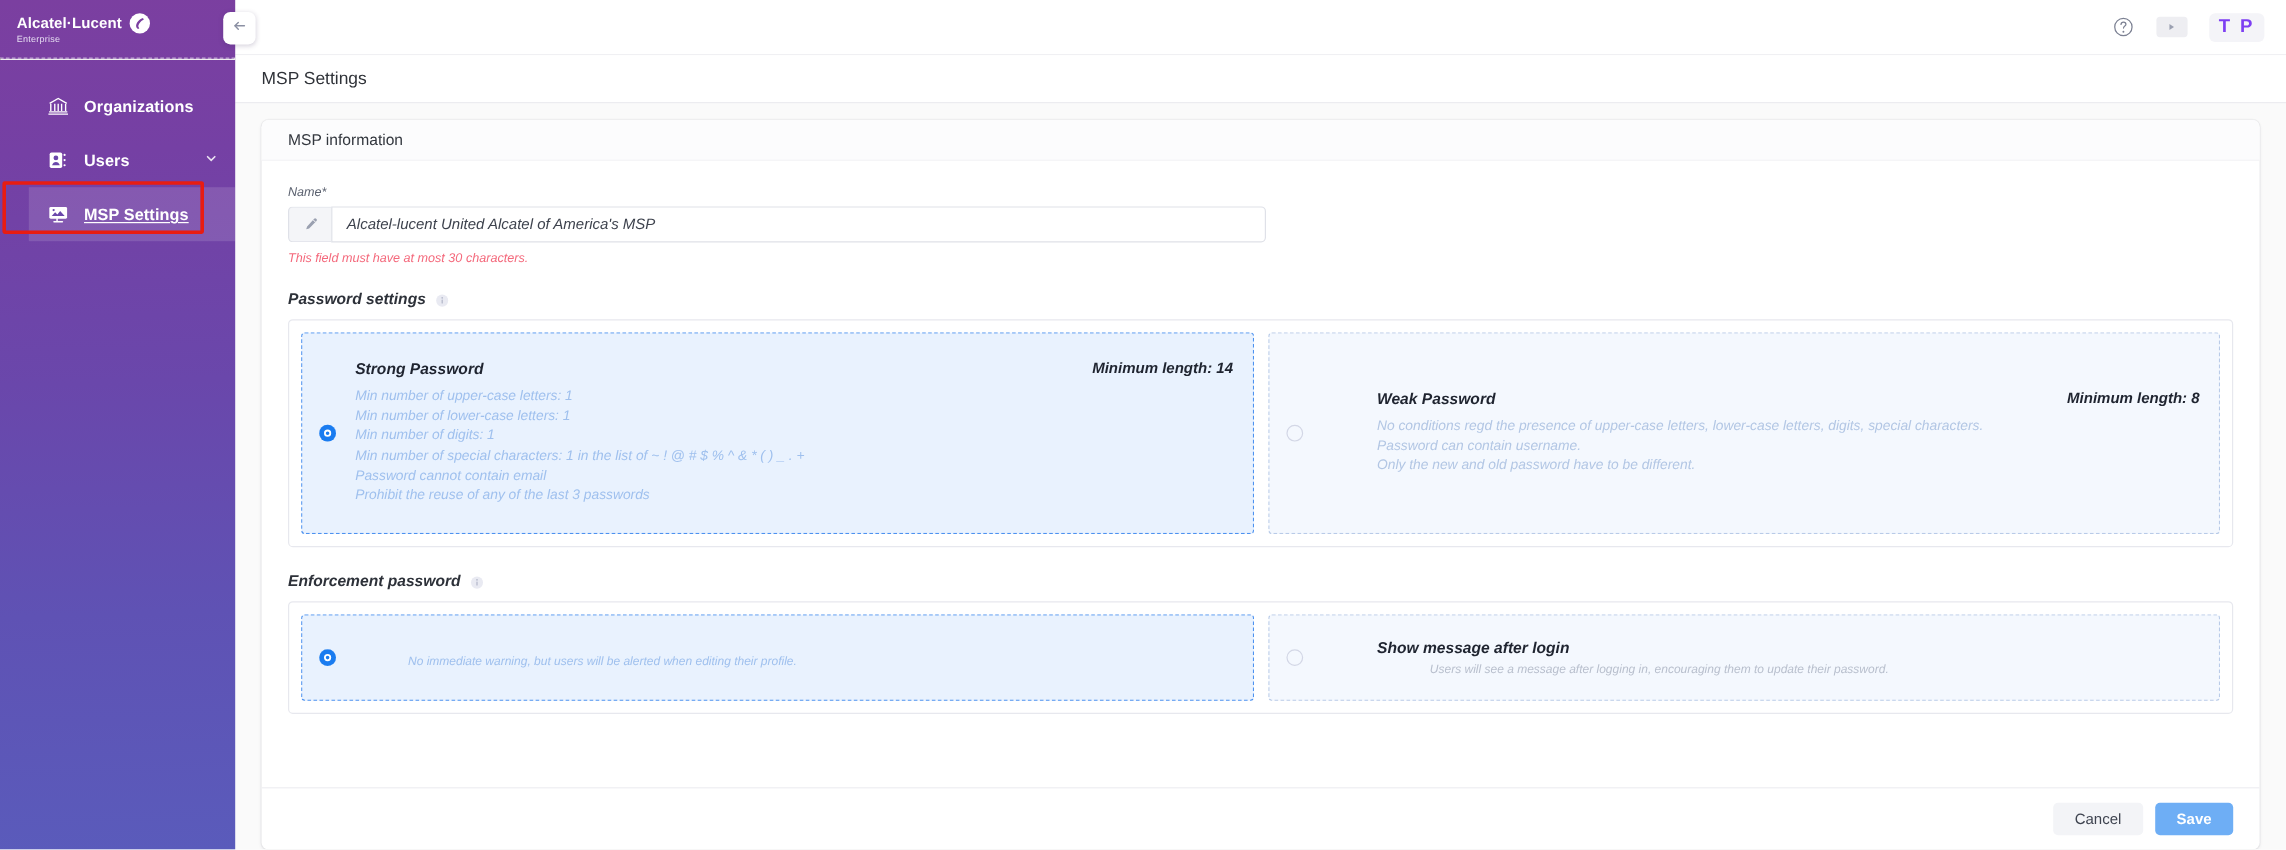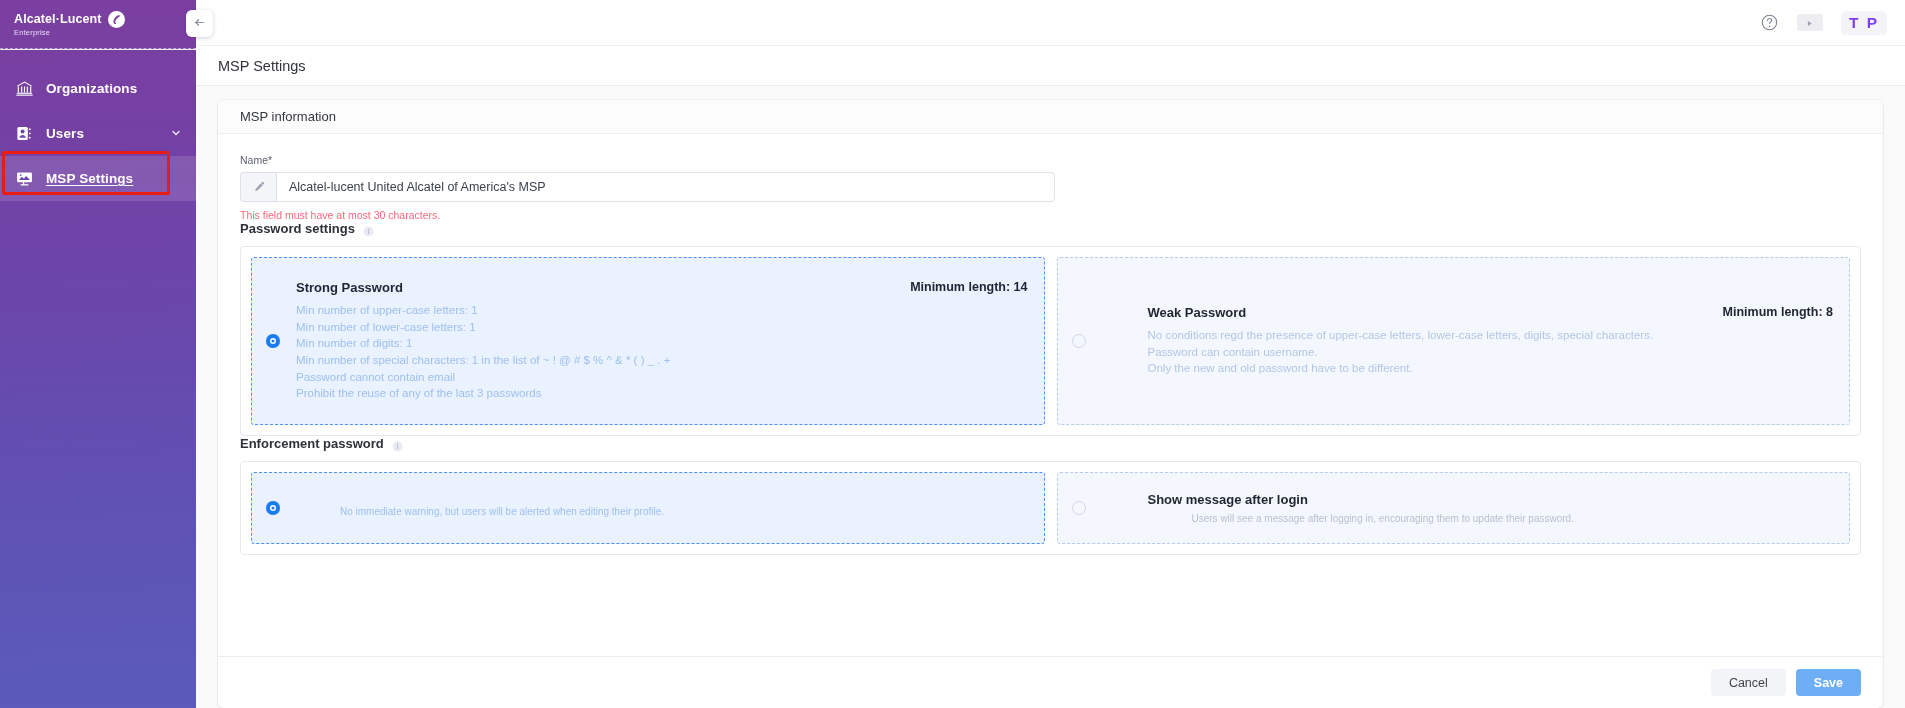--- a/index.html
+++ b/index.html
@@ -29,21 +29,21 @@
   .brand-logo {
     width: 17px; height: 17px; border-radius: 50%; background: #ffffff;
     display: inline-flex; align-items: center; justify-content: center; flex: 0 0 17px;
   }
   .brand-logo svg { display: block; }
   .brand-divider {
     border-top: 1px dashed rgba(255,255,255,.55);
     margin: 0; width: 100%;
   }
 
-  .nav { padding-top: 16px; }
+  .nav { padding-top: 16px; margin-left: 24px; }
   .nav-item {
     height: 45px; display: flex; align-items: center;
     padding: 0 14px; gap: 12px; position: relative;
     color: #ffffff;
   }
   .nav-item .ic { width: 20px; height: 20px; flex: 0 0 20px; display:flex; align-items:center; justify-content:center; }
   .nav-label { font-size: 13.5px; font-weight: 700; letter-spacing: .1px; }
   .nav-item.active {
     background: rgba(255,255,255,.13);
   }
@@ -94,40 +94,40 @@
     background: #ffffff; border-radius: 6px;
     box-shadow: 0 1px 3px rgba(25,30,55,.07), 0 0 0 1px rgba(30,35,60,.04);
     display: flex; flex-direction: column; height: 100%;
   }
   .panel-head {
     height: 34px; display: flex; align-items: center; padding-left: 22px;
     border-bottom: 1px solid #eeeef2; background: #fcfcfd;
     border-radius: 6px 6px 0 0;
   }
   .panel-head-title { font-size: 13px; color: #33373e; font-weight: 400; }
-  .panel-body { padding: 20px 22px 0 22px; flex: 1 1 auto; }
+  .panel-body { padding: 20px 22px 0 22px; flex: 1 1 auto; font-style: italic; }
 
   
   .field-label { font-size: 10.5px; color: #5c6270; margin-bottom: 6px; }
   .field-label .req { color: #5c6270; }
   .input-row { display: flex; height: 30px; width: 815px; }
   .input-prefix {
     width: 36px; flex: 0 0 36px; border: 1px solid #dfe1e8; border-right: none;
     background: #f4f5f8; border-radius: 4px 0 0 4px;
     display: flex; align-items: center; justify-content: center;
   }
   .input-ctl {
     flex: 1 1 auto; border: 1px solid #dfe1e8; border-radius: 0 4px 4px 0;
     background: #ffffff; display: flex; align-items: center; padding-left: 12px;
     font-size: 12.5px; color: #3d424d;
   }
   .field-error { font-size: 10.5px; color: #f4697c; margin-top: 7px; }
 
   
-  .section-title-row { display: flex; align-items: center; gap: 8px; margin-bottom: 10px; }
+  .section-title-row { display: flex; align-items: center; gap: 8px; margin-top: 20px; margin-bottom: 10px; }
   .section-title { font-size: 13px; font-weight: 700; color: #2d3139; }
   .info-dot { width: 11px; height: 11px; }
 
   
   .opt-group {
     border: 1px solid #e7e8ee; border-radius: 4px; padding: 10px;
     display: flex; gap: 12px; background: #ffffff; align-items: flex-end;
   }
   .opt-card {
     flex: 1 1 0; border: 1px dashed #8fb4f2; border-radius: 3px;

